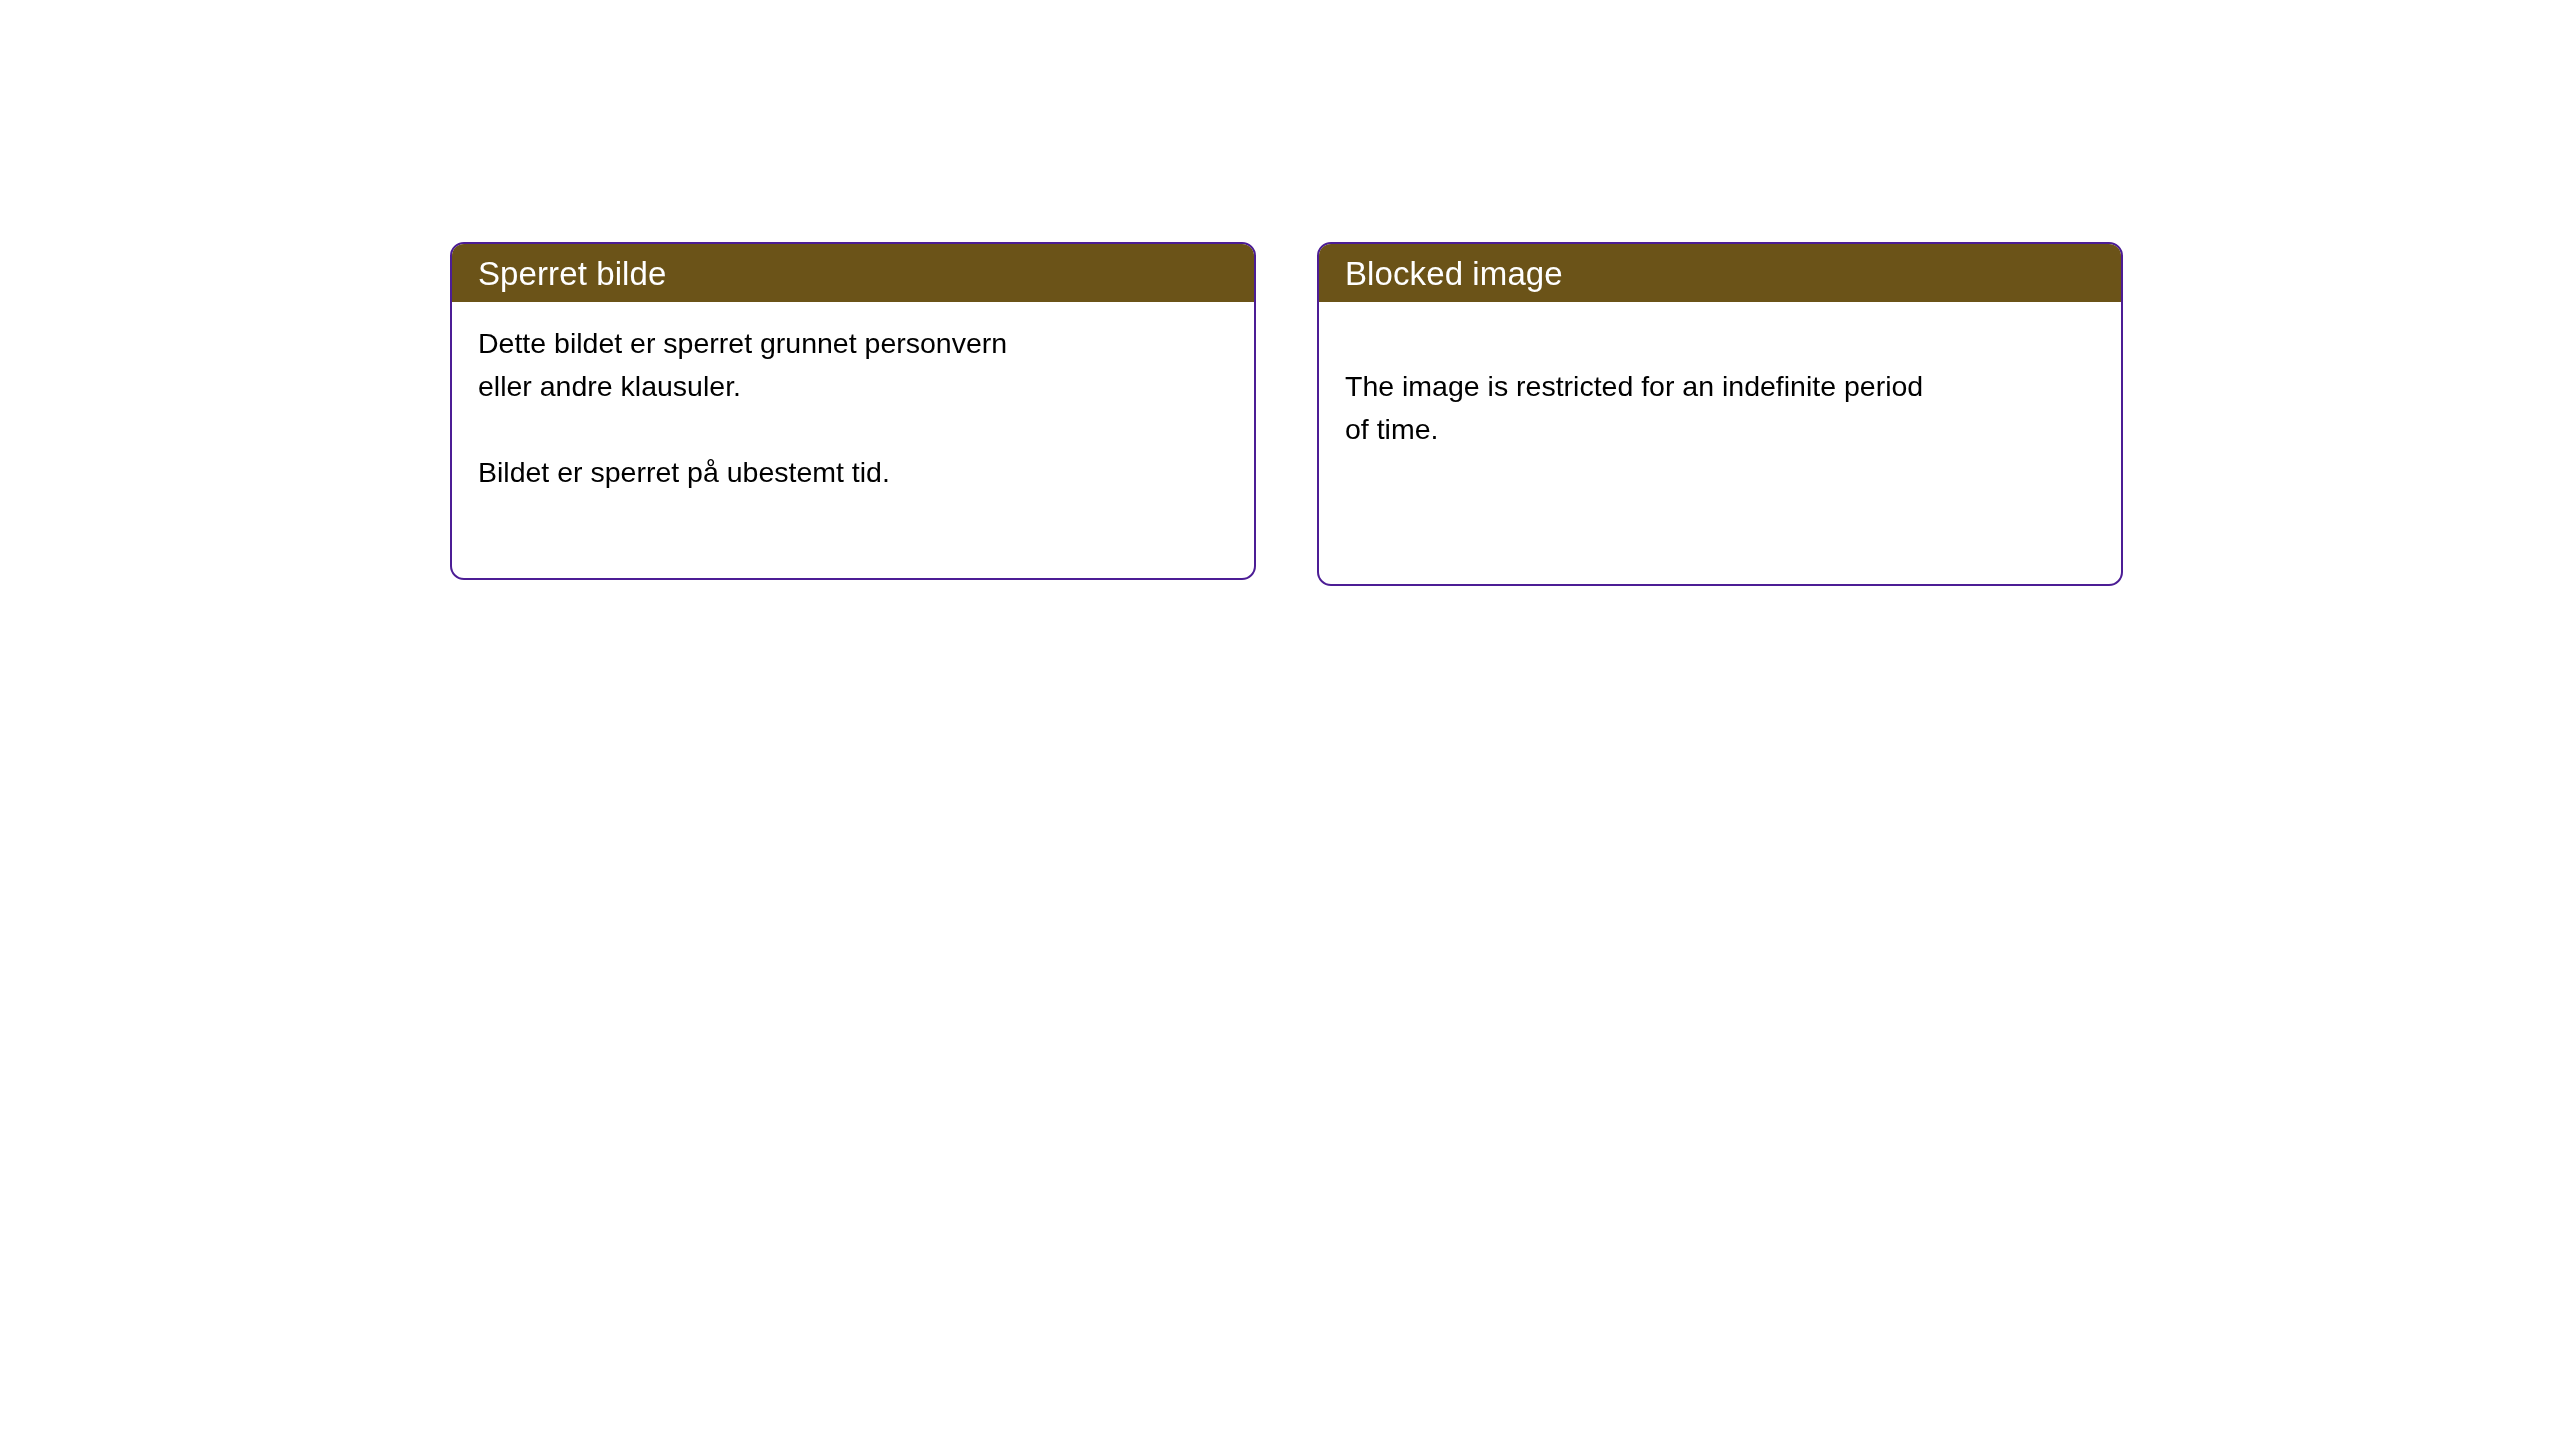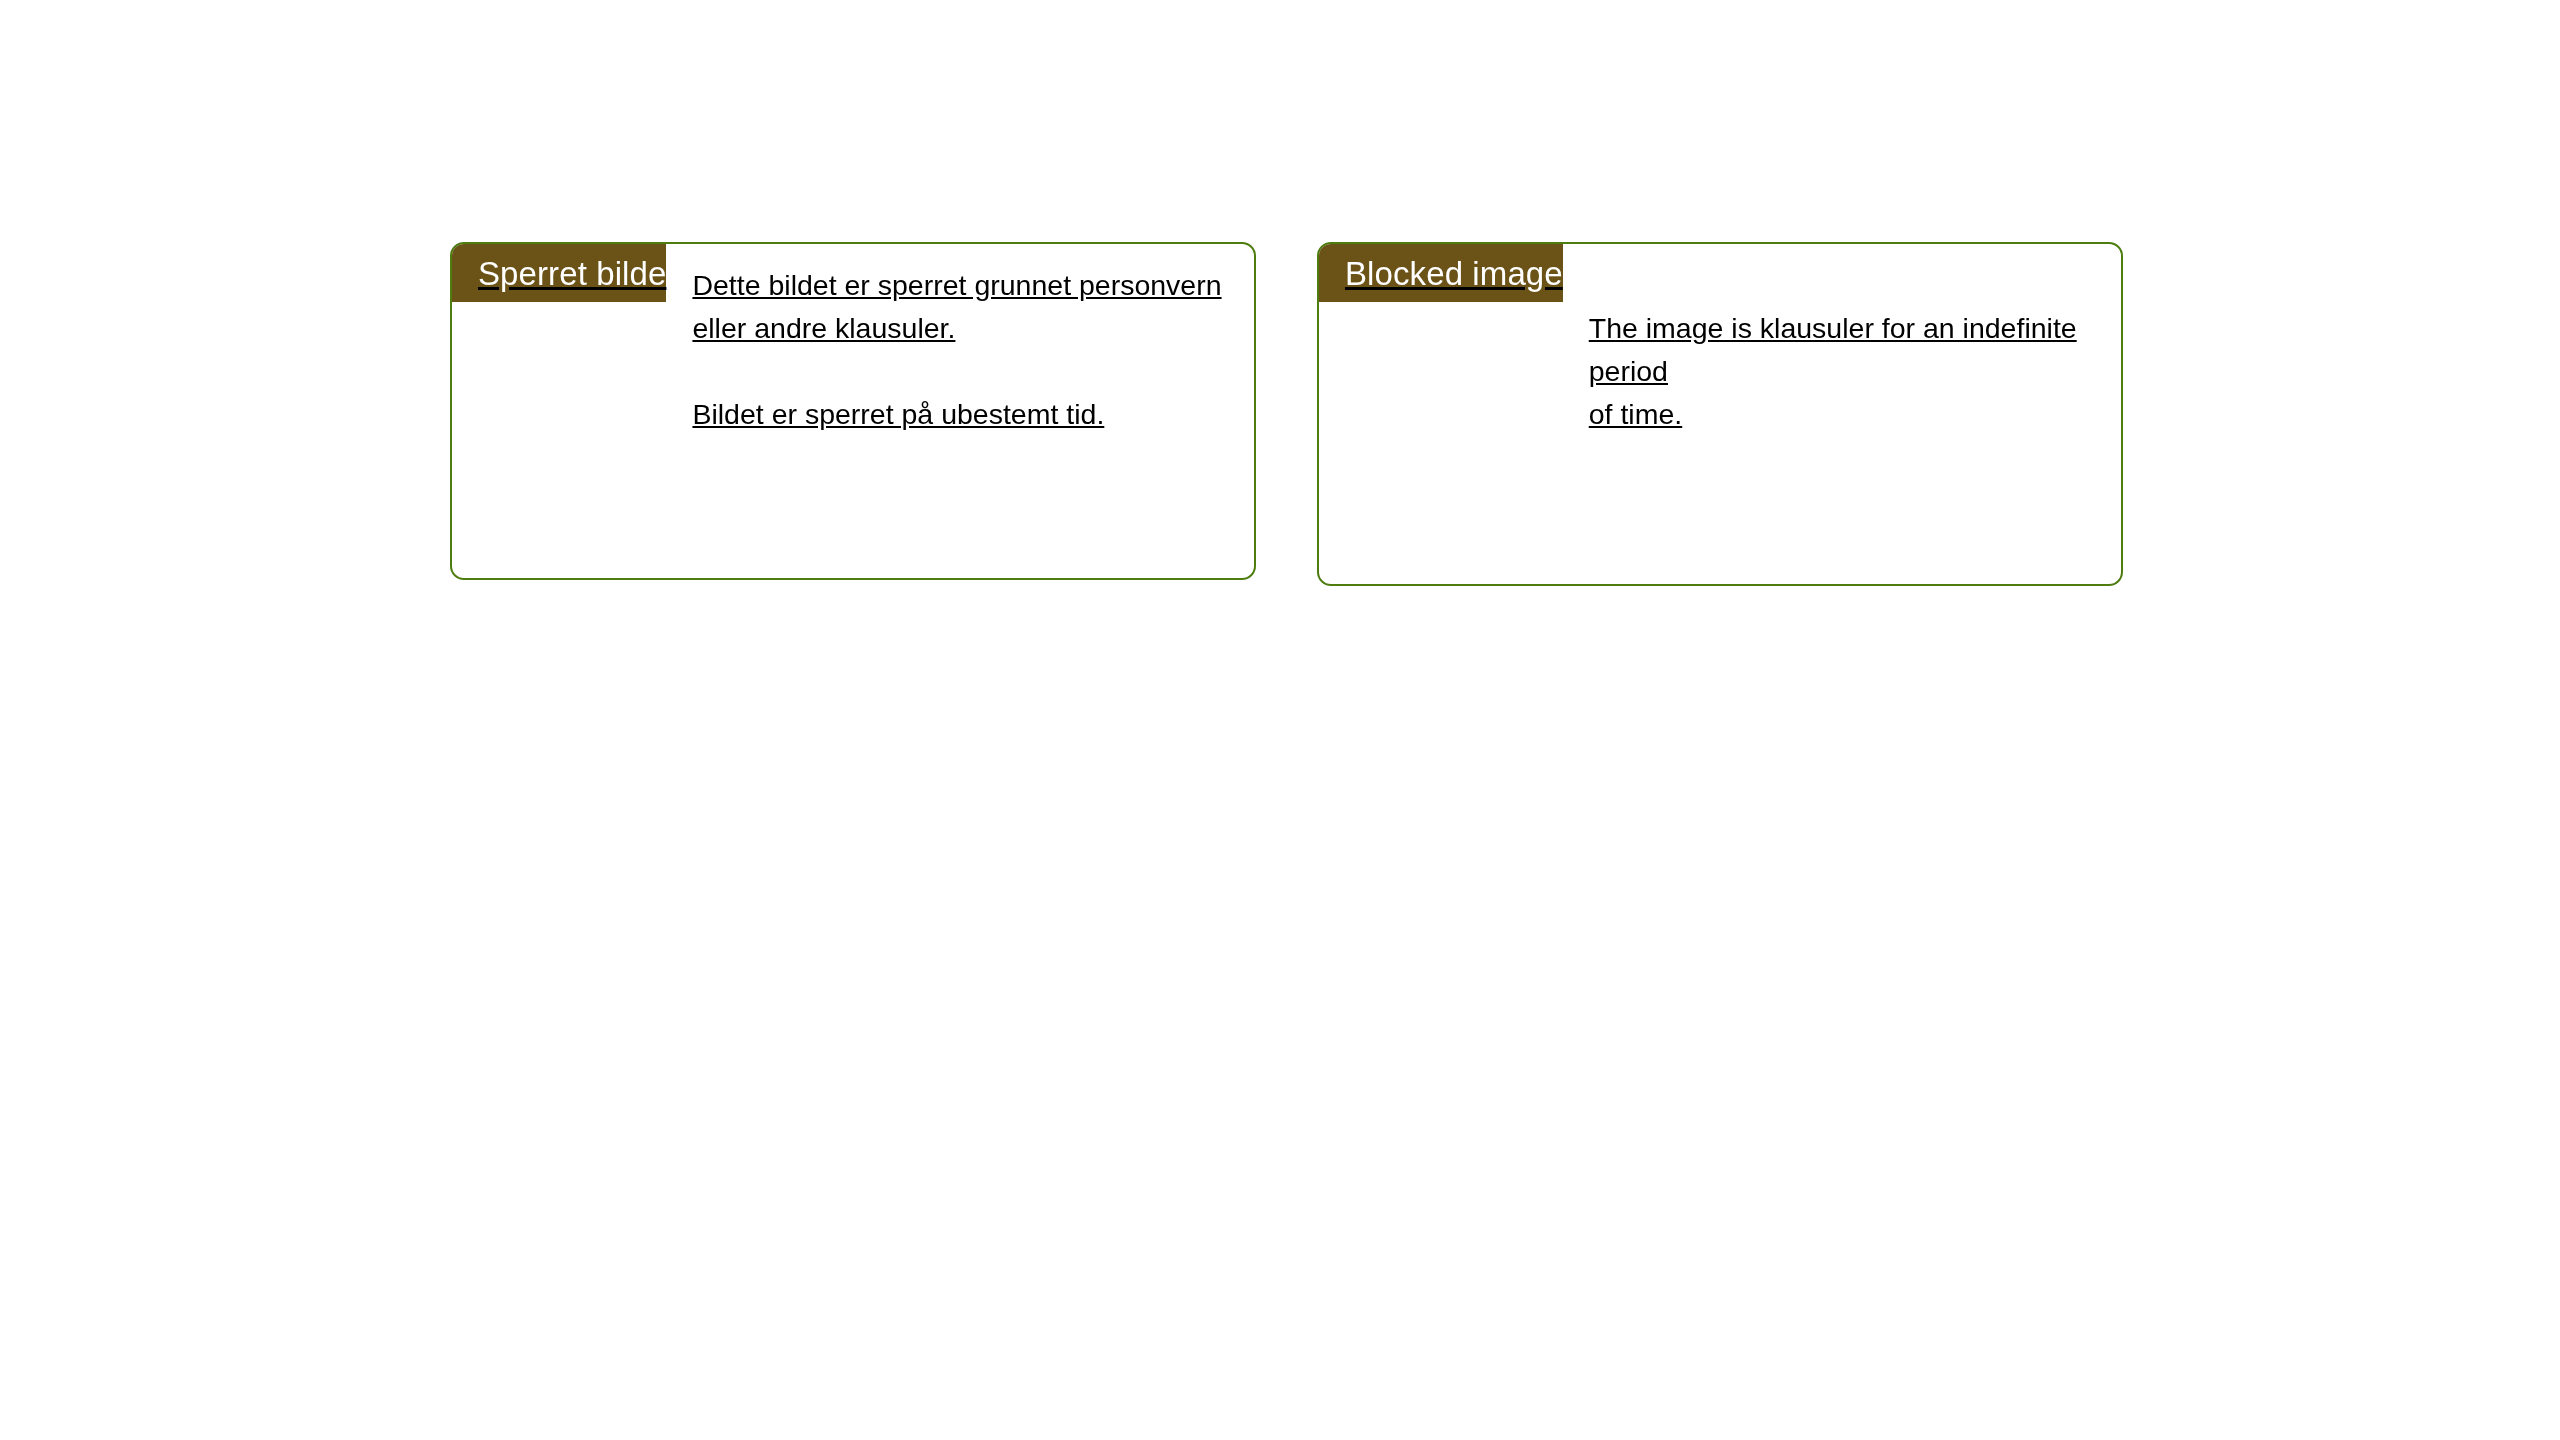--- a/index.html
+++ b/index.html
@@ -21,26 +21,25 @@
     top: 242px;
     display: flex;
     flex-direction: row;
     align-items: flex-start;
     gap: 61px;
   }
 
   .notice-card {
     box-sizing: border-box;
     background: #ffffff;
-    border: 2px solid #4d7c0f;
+    border: 2px solid #4c1d95;
     border-radius: 14px;
     overflow: hidden;
     display: flex;
-    flex-direction: row;
-    text-decoration: underline;
+    flex-direction: column;
   }
 
   .notice-card.left  { width: 806px;  height: 338px; }
   .notice-card.right { width: 806px;  height: 344px; }
 
   .card-header {
     background: #6b5318;
     color: #ffffff;
     height: 58px;
     min-height: 58px;
@@ -95,18 +94,18 @@
       <p class="body-paragraph">Bildet er sperret på ubestemt tid.</p>
     </div>
   </section>
 
   <section class="notice-card right">
     <div class="card-header">
       <h2 class="card-title">Blocked image</h2>
     </div>
     <div class="card-body">
       <div class="paragraph-gap"></div>
-      <p class="body-paragraph">The image is klausuler for an indefinite period
+      <p class="body-paragraph">The image is restricted for an indefinite period
 of time.</p>
     </div>
   </section>
 
 </div>
 
 </body></html>

